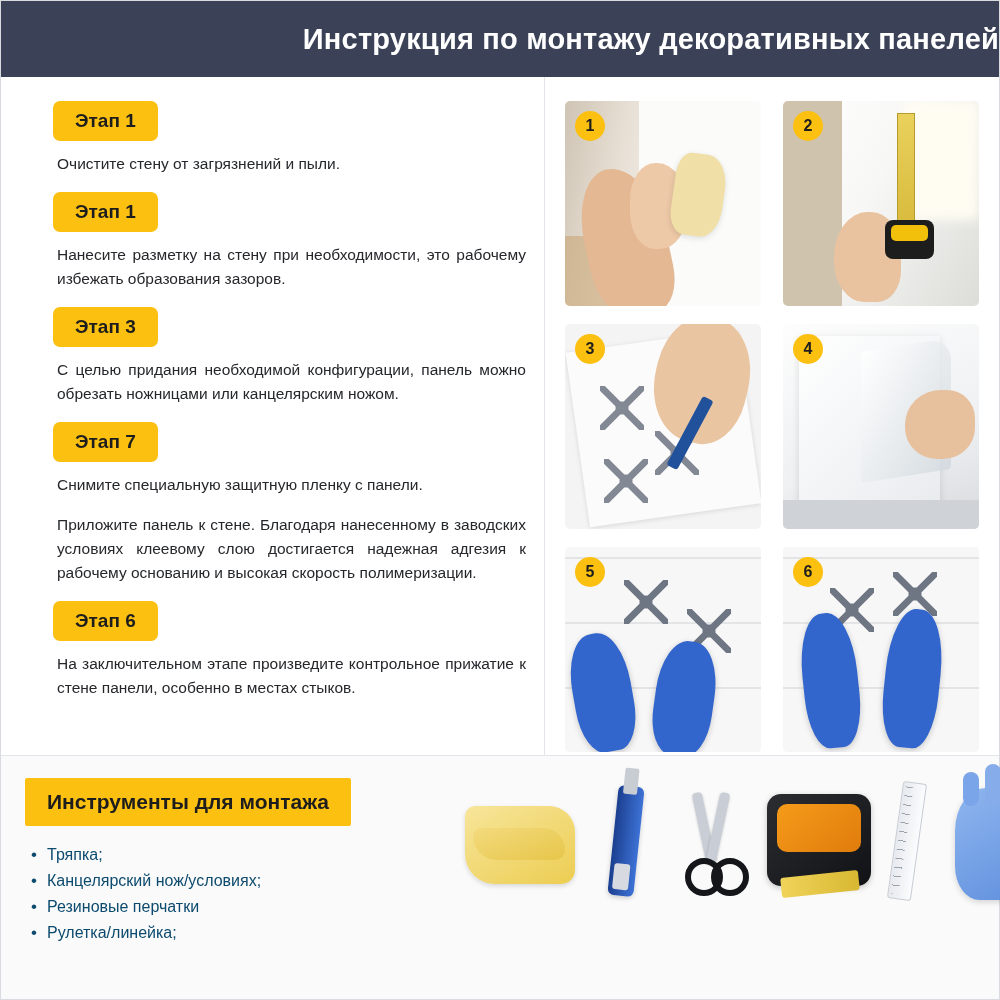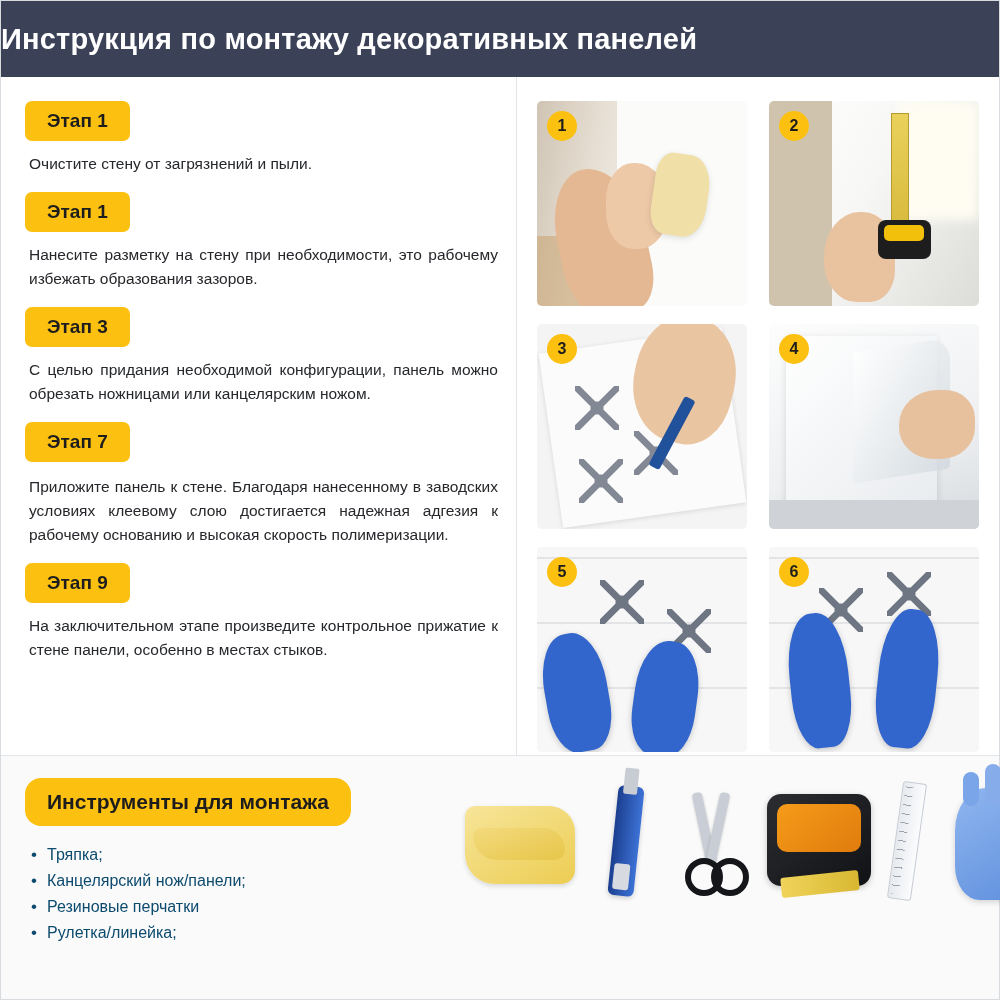--- a/index.html
+++ b/index.html
@@ -24,37 +24,38 @@
     display: flex;
     flex-direction: column;
   }
 
   
   .header {
     background: #3b4257;
     height: 76px;
     display: flex;
     align-items: center;
-    justify-content: flex-start;
+    justify-content: flex-end;
     flex: 0 0 auto;
   }
   .header-title {
     color: #ffffff;
     font-size: 29px;
     font-weight: bold;
     letter-spacing: 0.2px;
     text-align: center;
   }
 
   
   .body {
     display: flex;
     flex: 0 0 auto;
     height: 678px;
     box-sizing: border-box;
+    margin-left: 28px;
   }
   .steps-col {
     width: 516px;
     box-sizing: border-box;
     padding: 24px 18px 10px 24px;
     border-right: 1px solid #e2e5ea;
   }
   .badge {
     display: inline-block;
     background: #fcc011;
@@ -168,21 +169,21 @@
     padding: 22px 24px 18px 24px;
   }
   .tools-left { width: 430px; }
   .tools-badge {
     display: inline-block;
     background: #fcc011;
     color: #1d1d1d;
     font-weight: bold;
     font-size: 21px;
     padding: 12px 22px;
-    border-radius: 16px;
+    border-radius: 2px;
     margin-bottom: 16px;
   }
   .tools-list {
     margin: 0 0 0 4px;
     padding: 0;
     list-style: none;
   }
   .tools-list li {
     font-size: 16px;
     line-height: 1.62;
@@ -253,28 +254,29 @@
         <p class="step-text">Нанесите разметку на стену при необходимости, это рабочему избежать образования зазоров.</p>
       </div>
 
       <div class="step-block">
         <div class="badge">Этап 3</div>
         <p class="step-text">С целью придания необходимой конфигурации, панель можно обрезать ножницами или канцелярским ножом.</p>
       </div>
 
       <div class="step-block">
         <div class="badge">Этап 7</div>
+        <p class="step-text">Снимите специальную защитную пленку с панели.</p>
       </div>
 
       <div class="step-block">
         <p class="step-text">Приложите панель к стене. Благодаря нанесенному в заводских условиях клеевому слою достигается надежная адгезия к рабочему основанию и высокая скорость полимеризации.</p>
       </div>
 
       <div class="step-block">
-        <div class="badge">Этап 9</div>
+        <div class="badge">Этап 6</div>
         <p class="step-text">На заключительном этапе произведите контрольное прижатие к стене панели, особенно в местах стыков.</p>
       </div>
 
     </div>
 
     <div class="images-col">
 
       <div class="photo p1">
         <div class="scene">
           <div class="wall"></div>
@@ -343,21 +345,21 @@
       </div>
 
     </div>
   </div>
 
   <div class="tools">
     <div class="tools-left">
       <div class="tools-badge">Инструменты для монтажа</div>
       <ul class="tools-list">
         <li>Тряпка;</li>
-        <li>Канцелярский нож/панели;</li>
+        <li>Канцелярский нож/условиях;</li>
         <li>Резиновые перчатки</li>
         <li>Рулетка/линейка;</li>
       </ul>
     </div>
     <div class="tools-right">
       <div class="tool-img t-cloth"></div>
       <div class="tool-img t-knife"></div>
       <div class="tool-img t-sciss">
         <div class="blade b1"></div>
           <div class="blade b2"></div>

